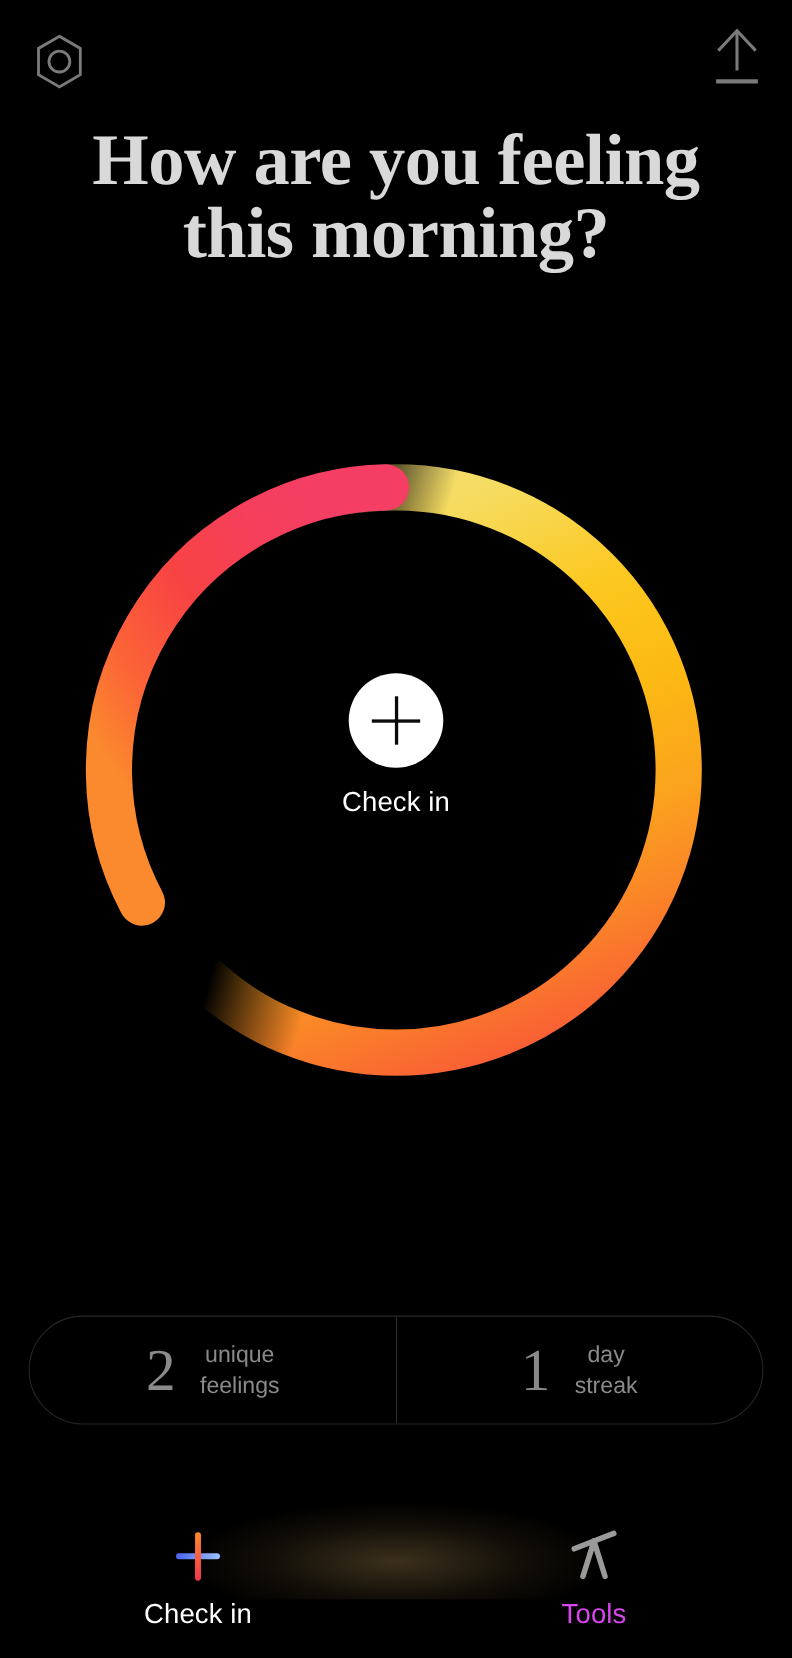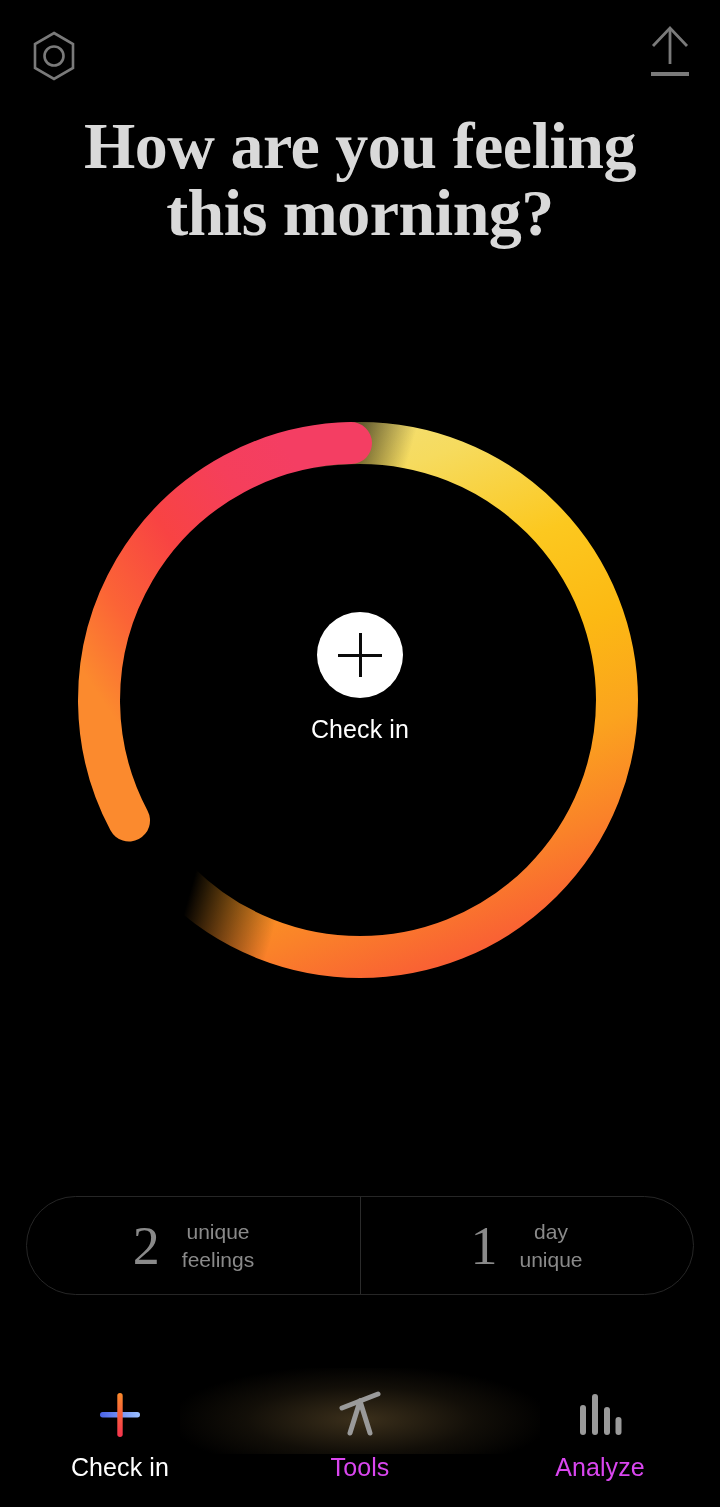--- a/index.html
+++ b/index.html
@@ -305,21 +305,21 @@
 
     <div class="stat">
       <span class="stat-value">2</span>
       <span class="stat-label">unique
 feelings</span>
     </div>
 
     <div class="stat">
       <span class="stat-value">1</span>
       <span class="stat-label">day
-unique</span>
+streak</span>
     </div>
   </div>
 
   <div class="bottom-glow"></div>
 
   <nav class="tabbar">
 
     <div class="tab active">
       <span class="tab-icon">
         <svg width="56" height="56" viewBox="0 0 56 56" fill="none">
@@ -345,26 +345,15 @@
         <svg width="56" height="56" viewBox="0 0 56 56" fill="none" stroke="#9a9a9a" stroke-width="5" stroke-linecap="round">
           <path d="M10 21 L46 7"></path>
           <path d="M28 14 L18 46"></path>
           <path d="M28 14 L38 46"></path>
         </svg>
       </span>
       <span class="tab-label">Tools</span>
     </div>
 
 
-    <div class="tab">
-      <span class="tab-icon">
-        <svg width="56" height="56" viewBox="0 0 56 56" fill="#9a9a9a">
-          <rect x="8" y="18" width="6" height="30" rx="3"></rect>
-          <rect x="20" y="7" width="6" height="41" rx="3"></rect>
-          <rect x="32" y="20" width="6" height="28" rx="3"></rect>
-          <rect x="43.5" y="30" width="6" height="18" rx="3"></rect>
-        </svg>
-      </span>
-      <span class="tab-label">Analyze</span>
-    </div>
   </nav>
 
 </div>
 
 </body></html>

